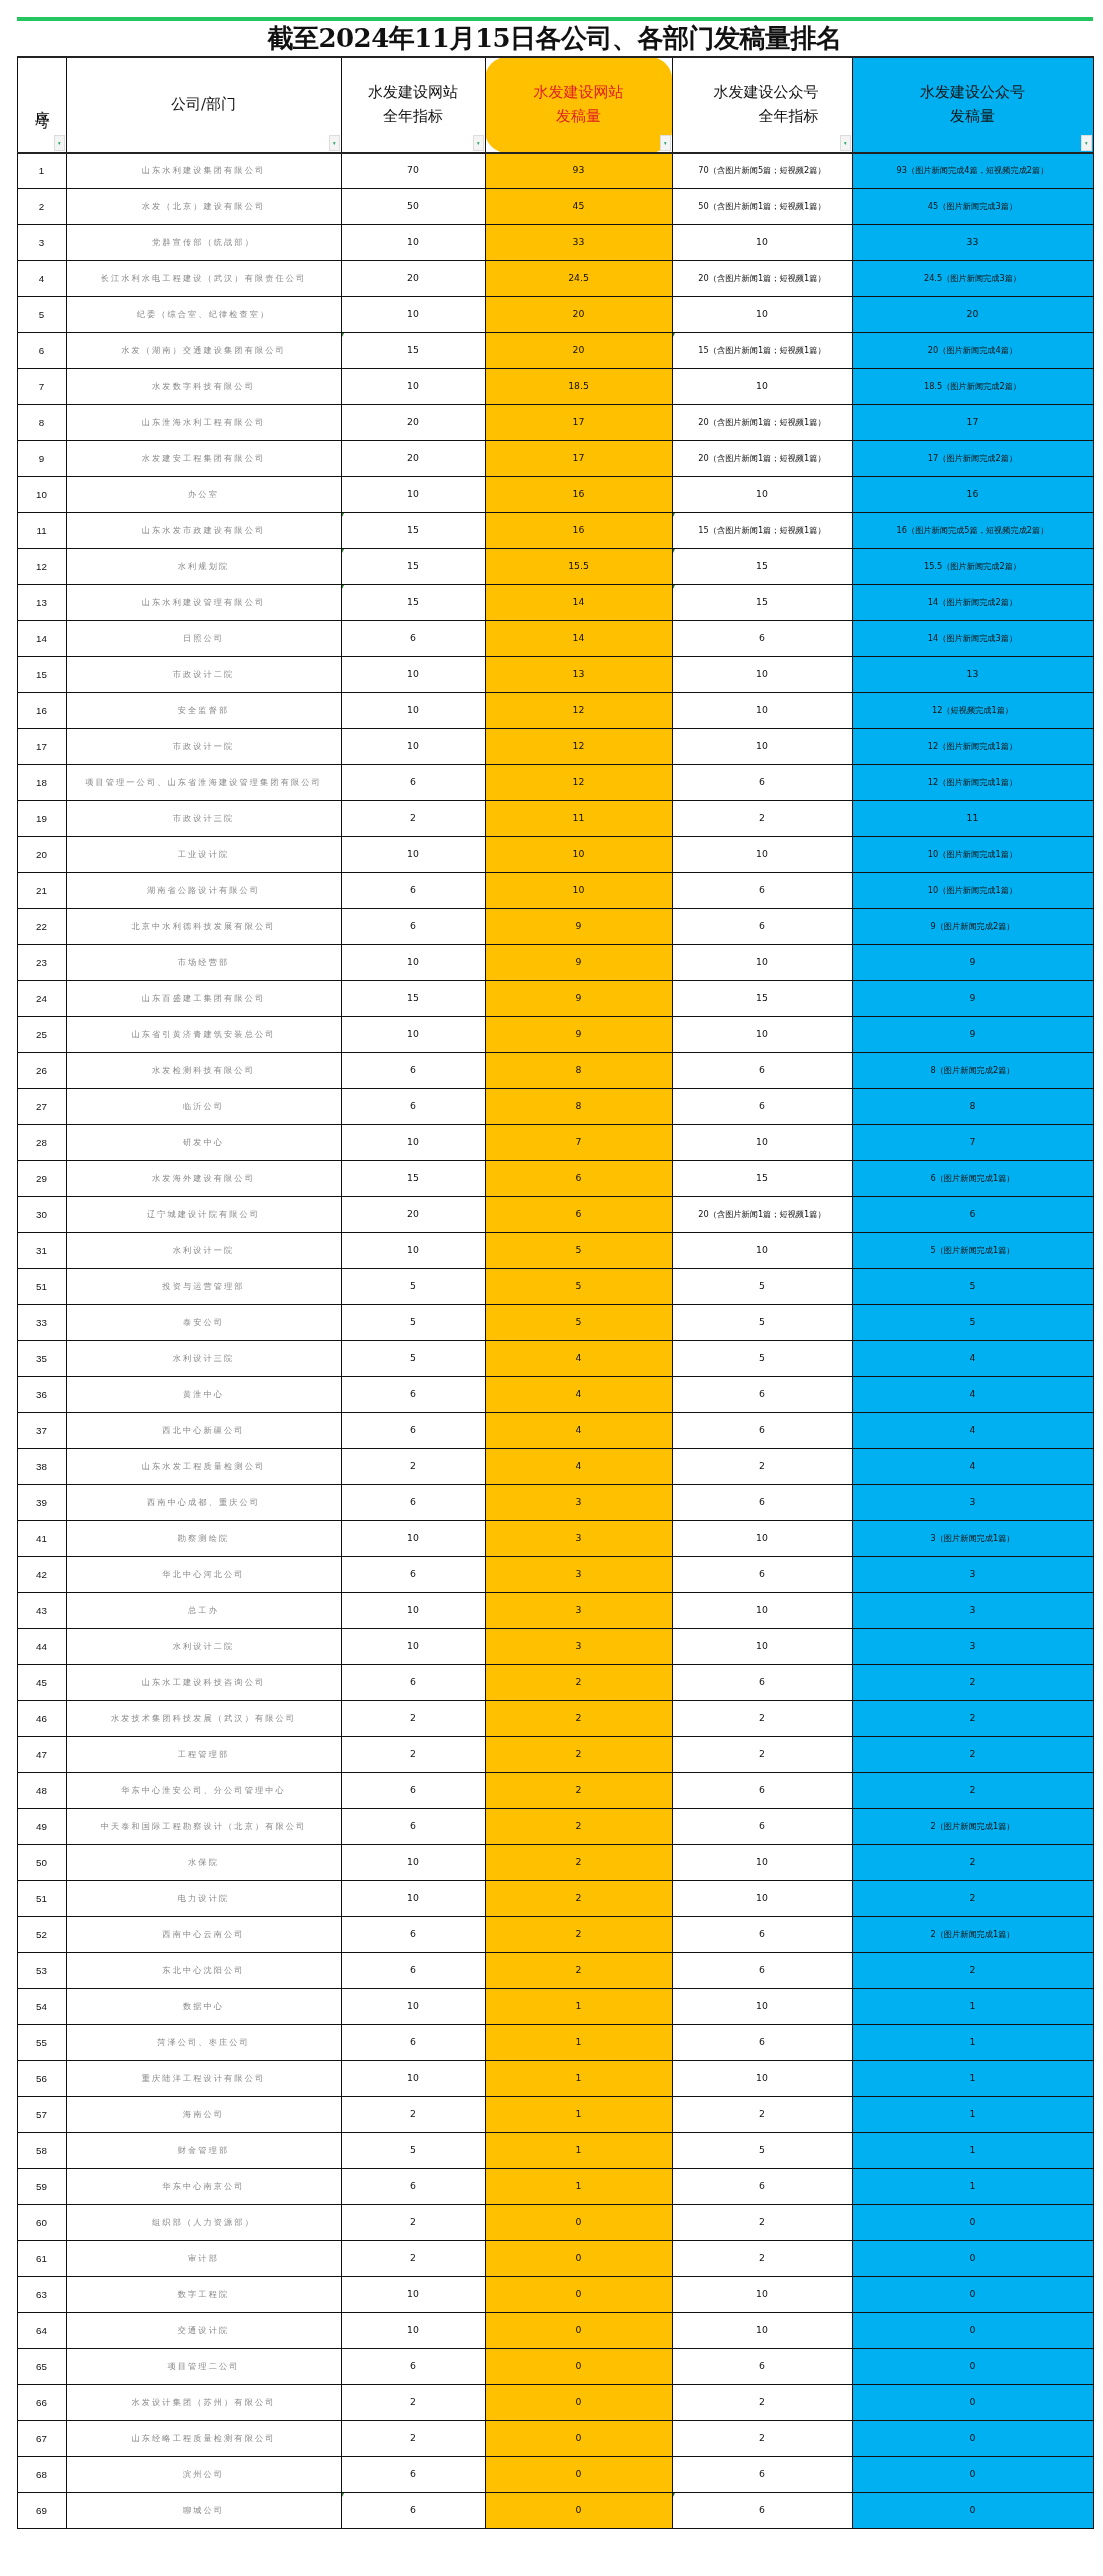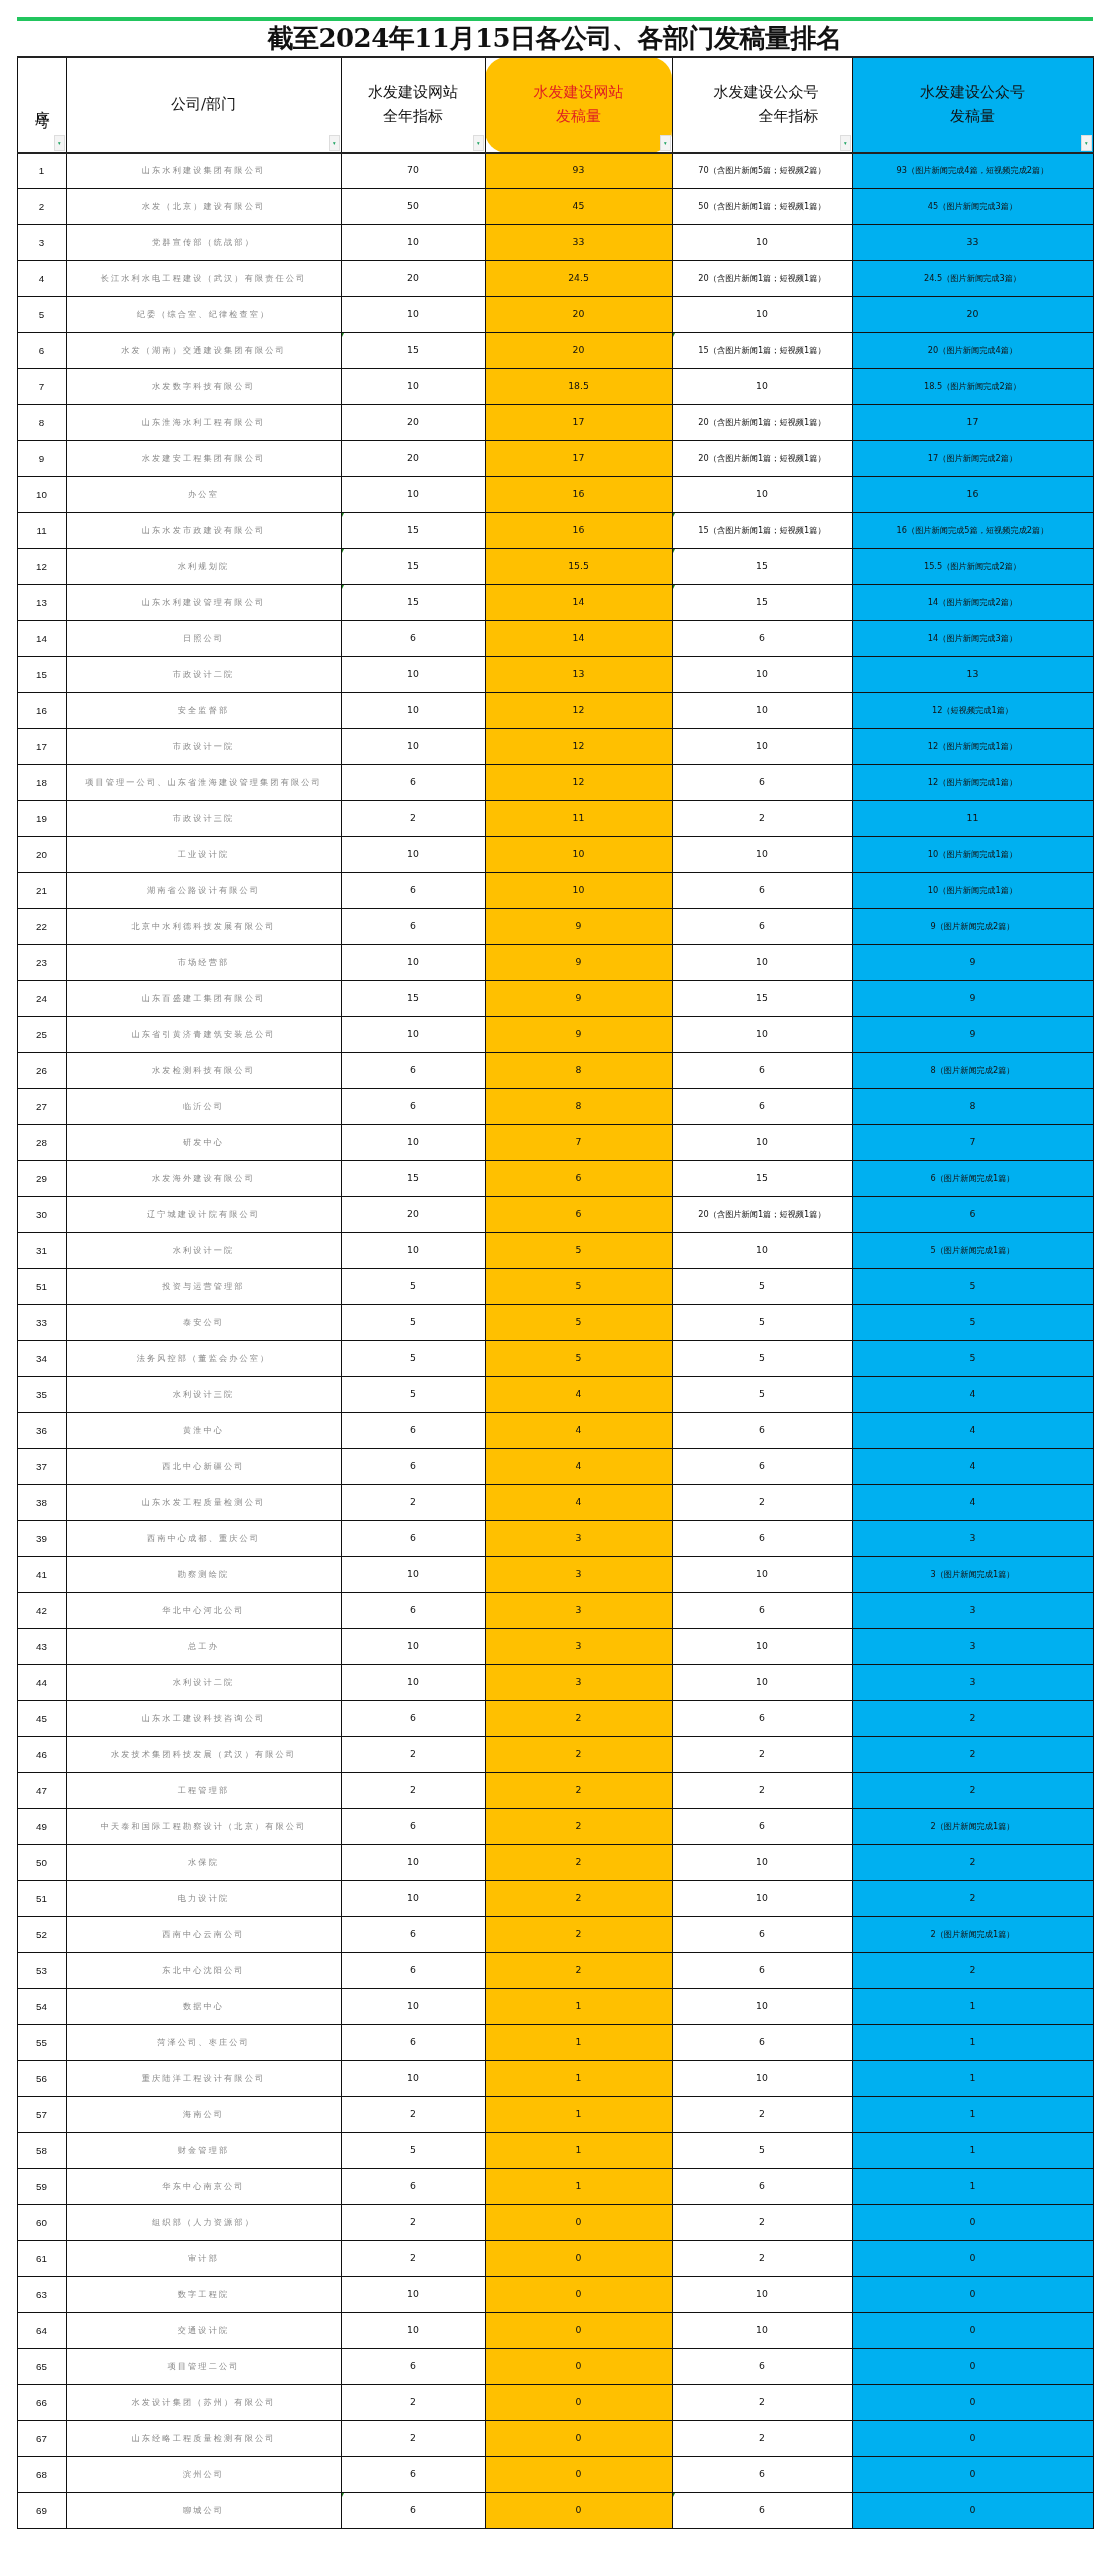--- a/index.html
+++ b/index.html
@@ -310,28 +310,20 @@
       </tr>
         <tr class="data-row" style="">
         <td class="idx">33</td>
         <td class="name">泰安公司</td>
         <td class="wt">5</td>
         <td class="c3 wc">5</td>
         <td class="gt">5</td>
         <td class="c5 gc">5</td>
       </tr>
         <tr class="data-row" style="">
-        <td class="idx">34</td>
-        <td class="name">法务风控部（董监会办公室）</td>
-        <td class="wt">5</td>
-        <td class="c3 wc">5</td>
-        <td class="gt">5</td>
-        <td class="c5 gc">5</td>
-      </tr>
-        <tr class="data-row" style="">
         <td class="idx">35</td>
         <td class="name">水利设计三院</td>
         <td class="wt">5</td>
         <td class="c3 wc">4</td>
         <td class="gt">5</td>
         <td class="c5 gc">4</td>
       </tr>
         <tr class="data-row" style="">
         <td class="idx">36</td>
         <td class="name">黄淮中心</td>
@@ -411,20 +403,28 @@
         <td class="c3 wc">2</td>
         <td class="gt">2</td>
         <td class="c5 gc">2</td>
       </tr>
         <tr class="data-row" style="">
         <td class="idx">47</td>
         <td class="name">工程管理部</td>
         <td class="wt">2</td>
         <td class="c3 wc">2</td>
         <td class="gt">2</td>
+        <td class="c5 gc">2</td>
+      </tr>
+        <tr class="data-row" style="">
+        <td class="idx">48</td>
+        <td class="name">华东中心淮安公司、分公司管理中心</td>
+        <td class="wt">6</td>
+        <td class="c3 wc">2</td>
+        <td class="gt">6</td>
         <td class="c5 gc">2</td>
       </tr>
         <tr class="data-row" style="">
         <td class="idx">49</td>
         <td class="name">中天泰和国际工程勘察设计（北京）有限公司</td>
         <td class="wt">6</td>
         <td class="c3 wc">2</td>
         <td class="gt">6</td>
         <td class="c5 gc note">2（图片新闻完成1篇）</td>
       </tr>

